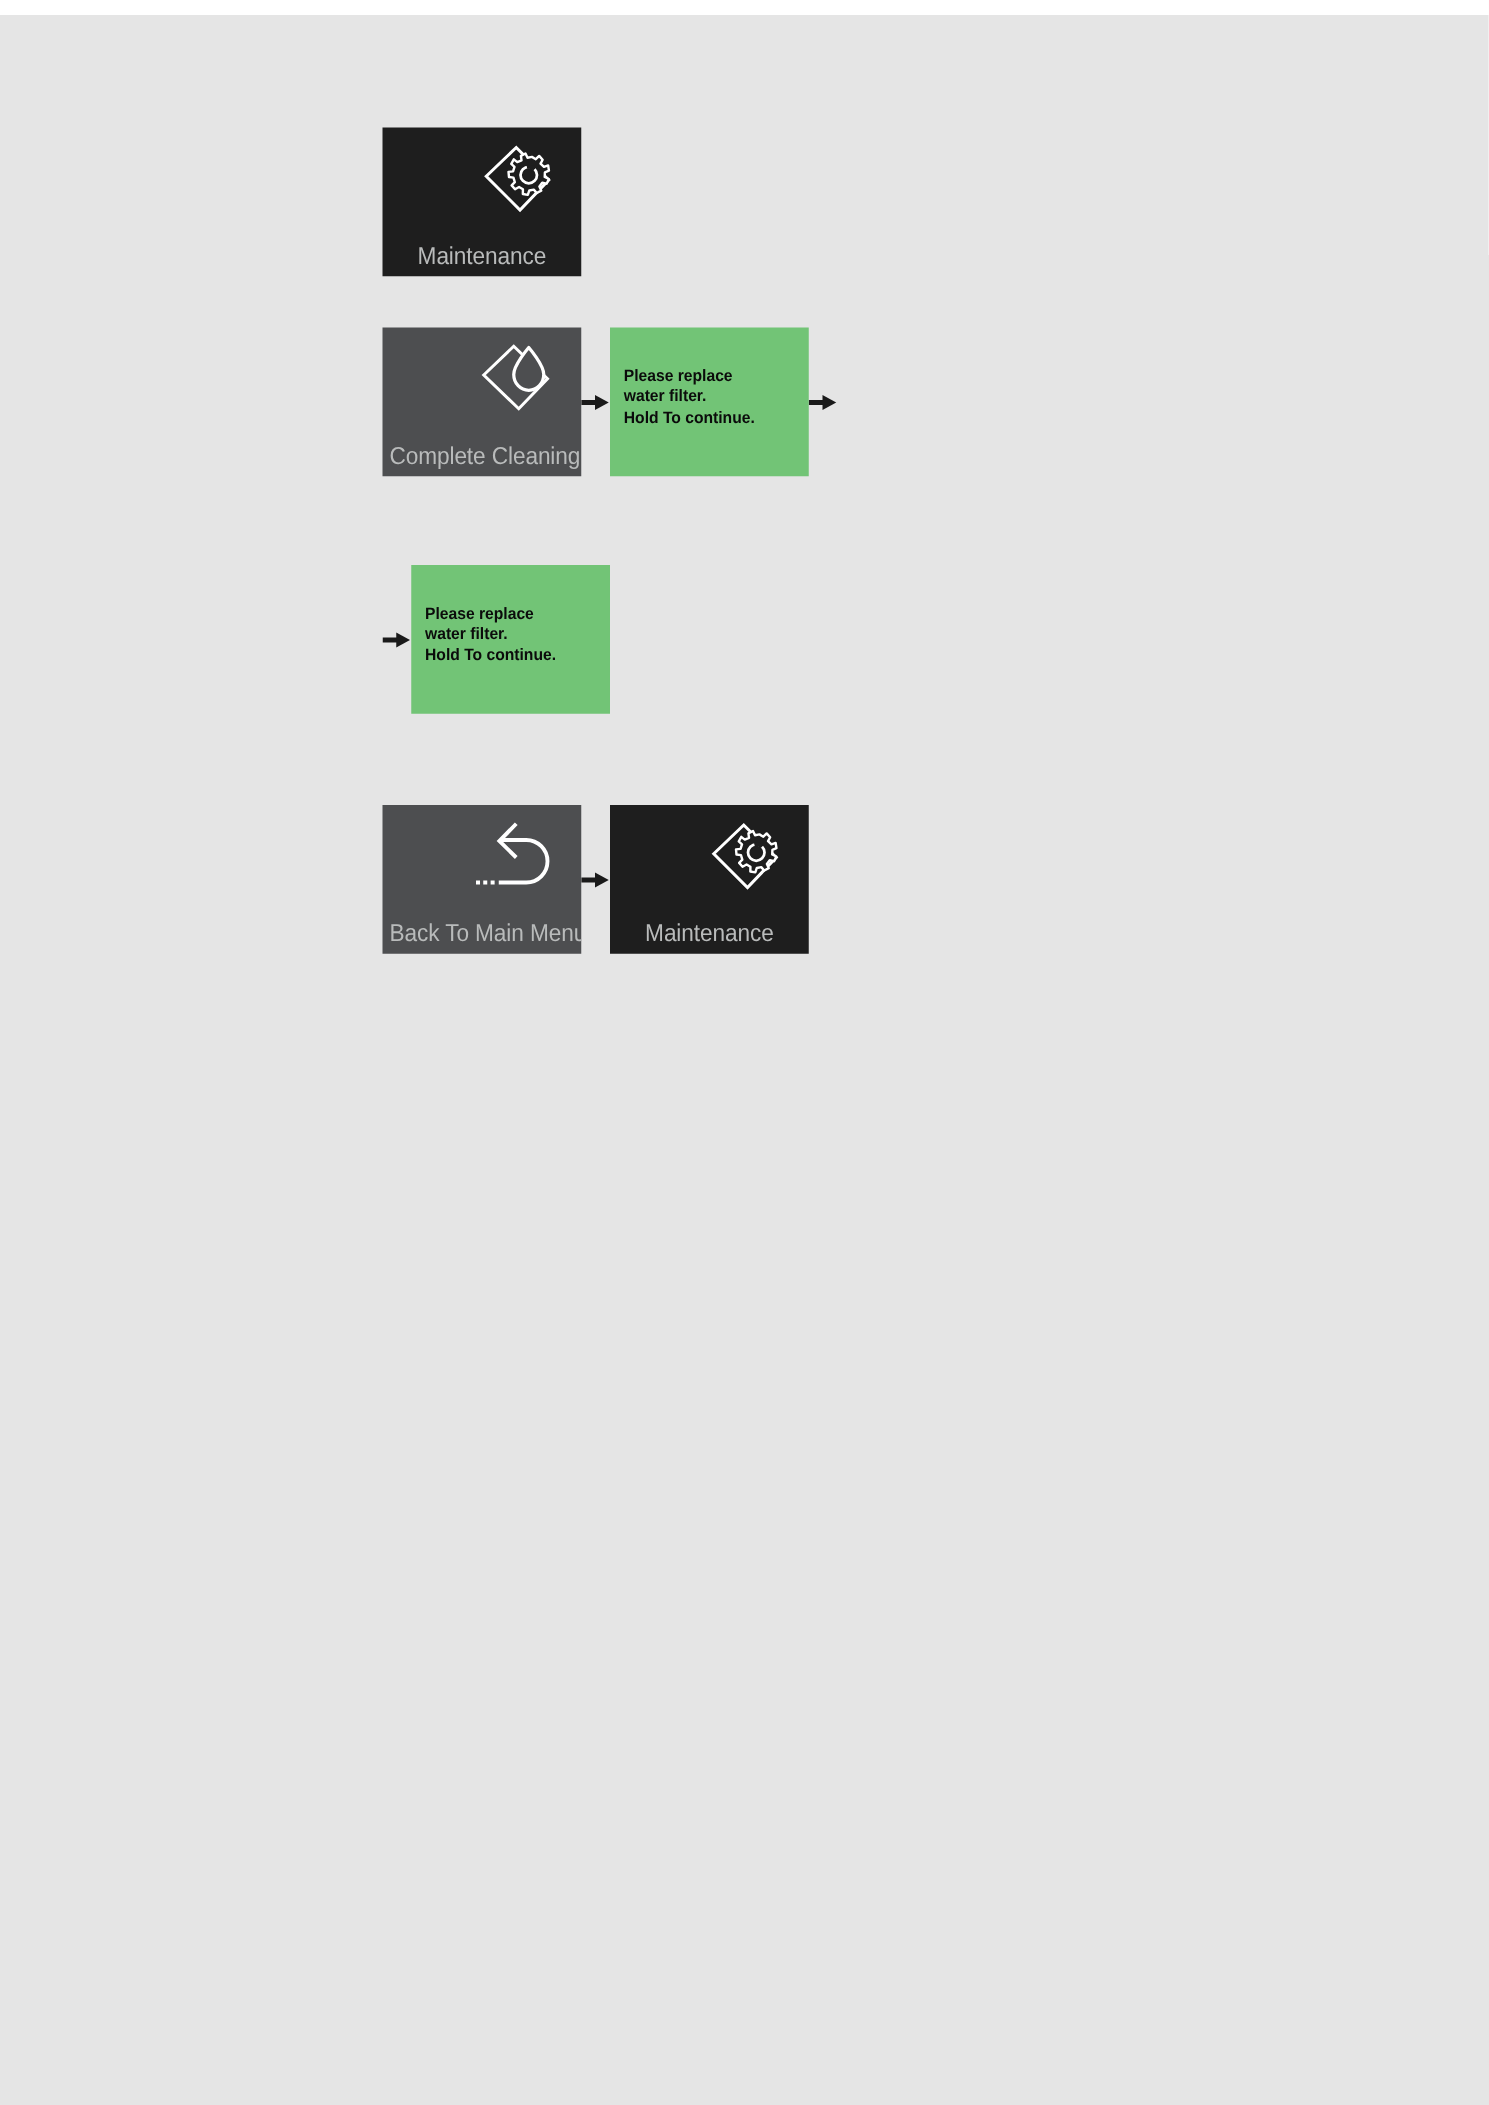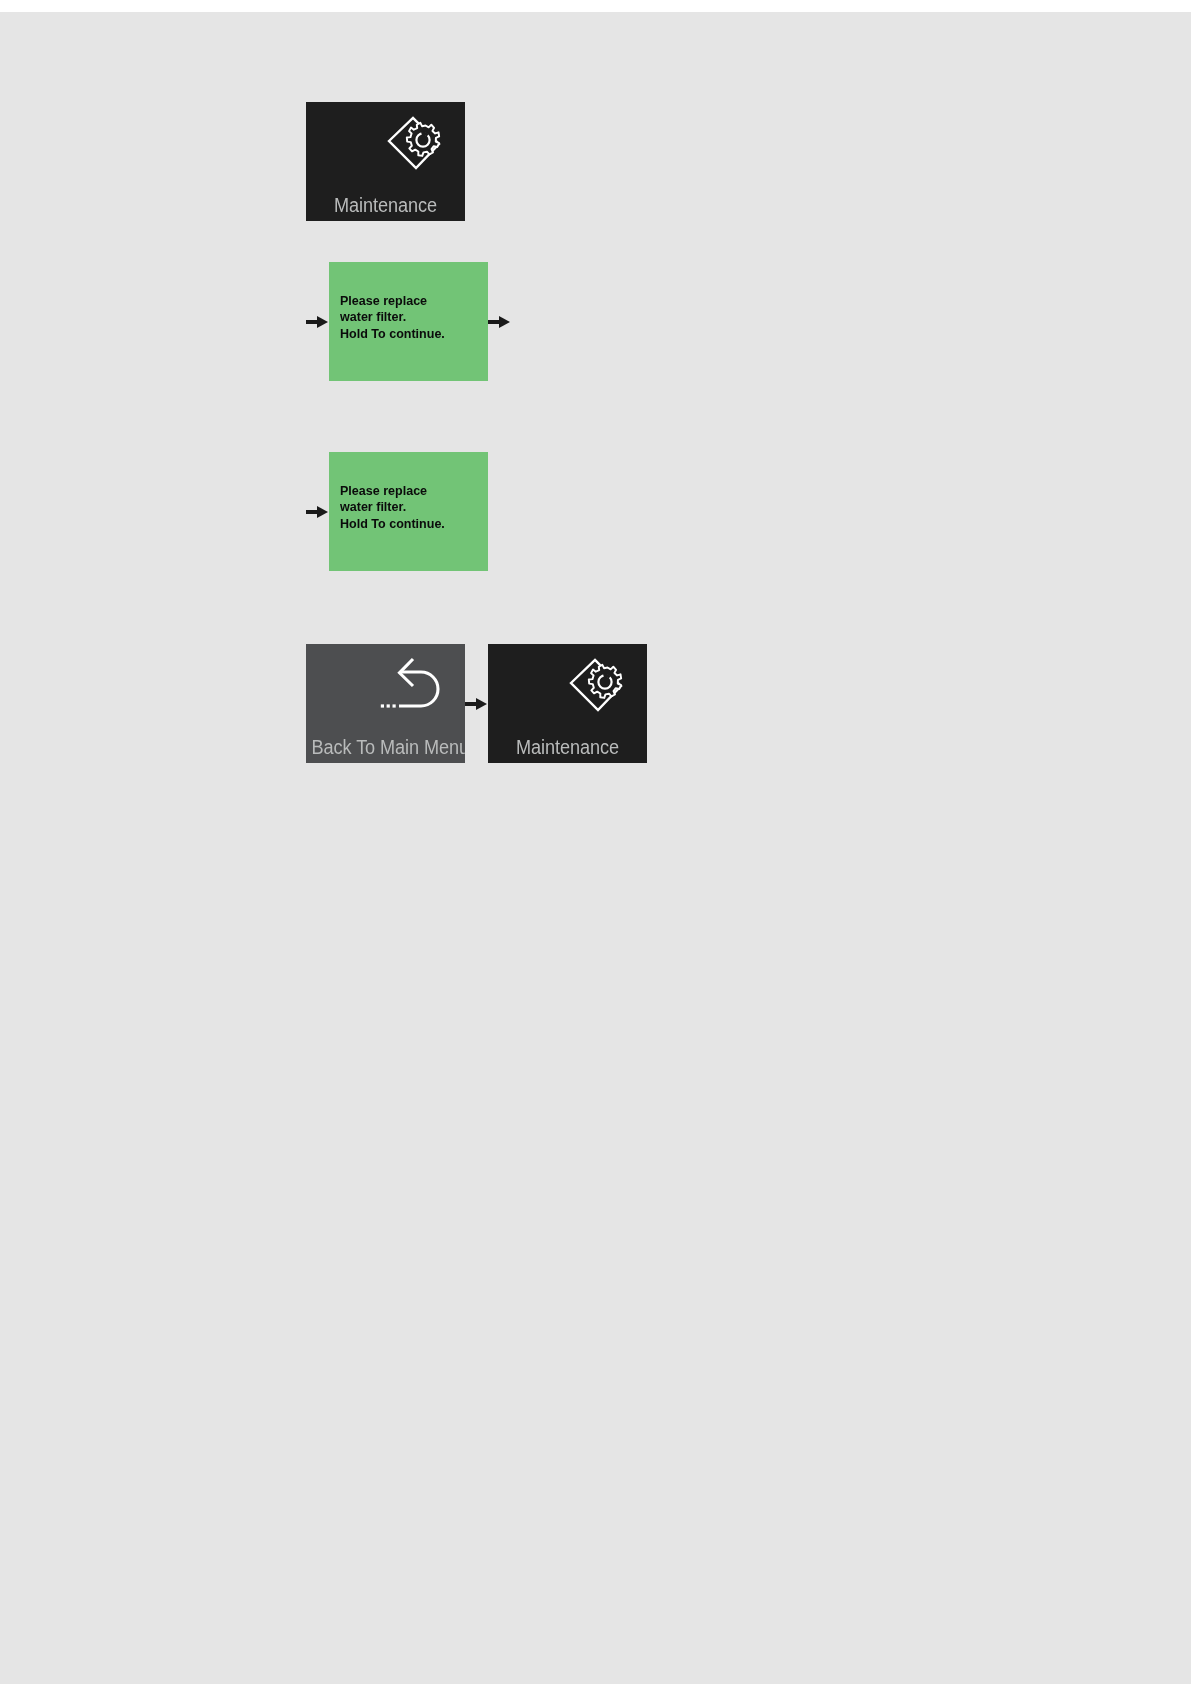--- a/index.html
+++ b/index.html
@@ -136,20 +136,29 @@
           </g>
         </svg>
       </span>
       <span class="tile-label">Maintenance</span>
     </div>
 
   </div>
 
   <div class="row" id="row-complete-cleaning">
 
+    <div class="tile dark">
+      <span class="tile-icon">
+        <svg viewBox="0 0 84 76" fill="none" xmlns="http://www.w3.org/2000/svg">
+          <path d="M14 32 L38 9 L65 35 L42 59 Z" stroke="#ffffff" stroke-width="2.4" fill="none" stroke-linejoin="miter"></path>
+          <path d="M50 10 C50 10 62 24 62 31.5 C62 38.6 56.6 44.2 50 44.2 C43.4 44.2 38 38.6 38 31.5 C38 24 50 10 50 10 Z" stroke="#ffffff" stroke-width="2.6" fill="#4d4e50" stroke-linejoin="round"></path>
+        </svg>
+      </span>
+      <span class="tile-label">Complete Cleaning</span>
+    </div>
 
     <div class="arrow">
       <svg width="23" height="14" viewBox="0 0 23 14" xmlns="http://www.w3.org/2000/svg">
         <rect x="0" y="5" width="13" height="4" fill="#1a1a1a"></rect>
         <path d="M11 1 L22 7 L11 13 Z" fill="#1a1a1a"></path>
       </svg>
     </div>
 
     <div class="msg">
       <div class="msg-text">Please replace

